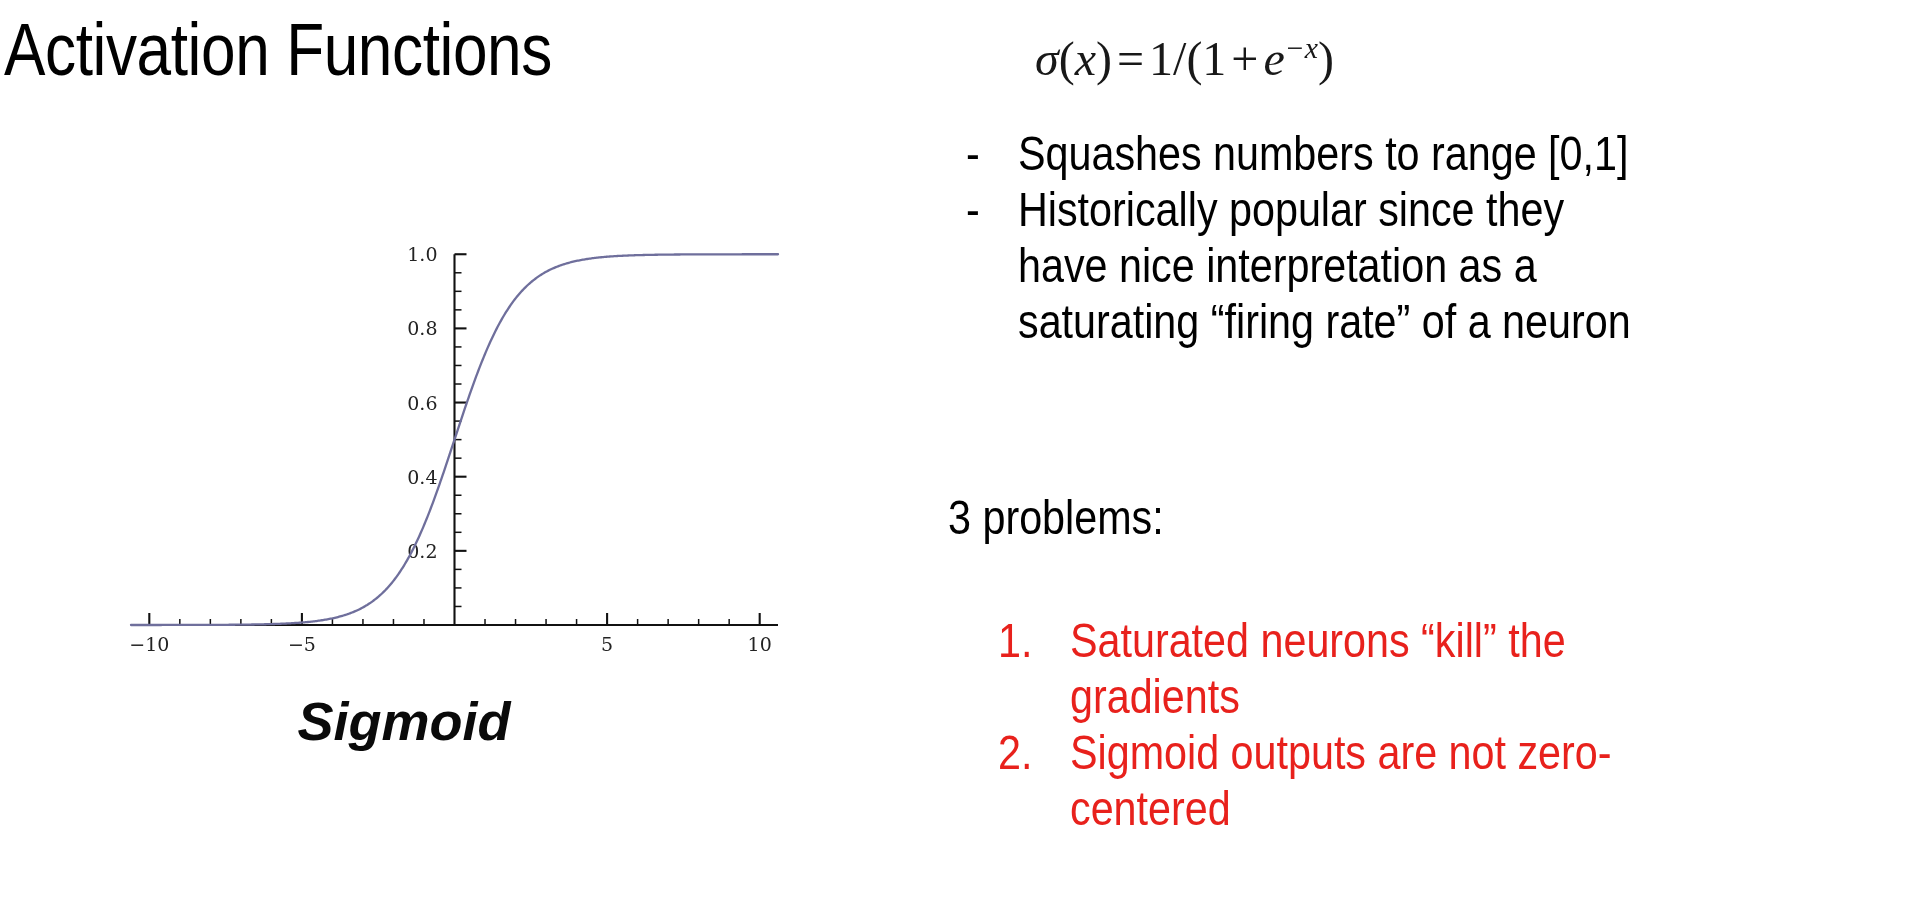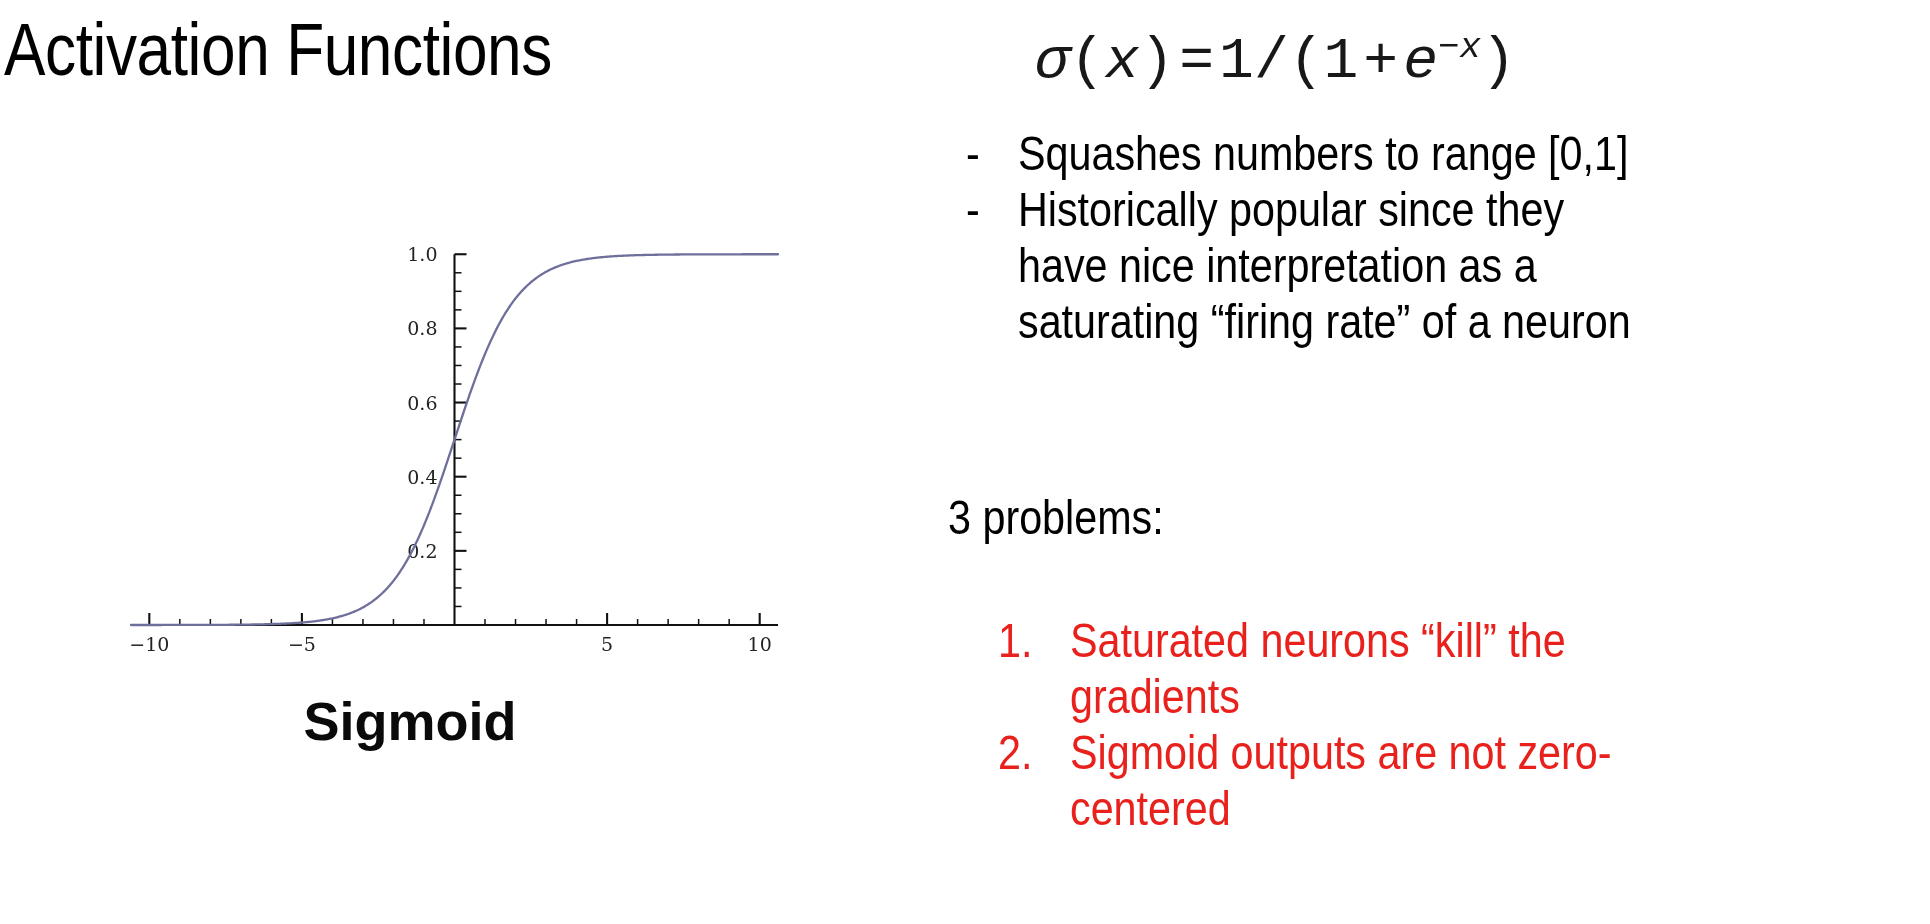--- a/index.html
+++ b/index.html
@@ -29,22 +29,22 @@
     transform-origin: left top;
     white-space: nowrap;
     color: #000;
   }
 
   
   #formula {
     position: absolute;
     left: 1035px;
     top: 14px;
-    font-family: Liberation Mono, monospace;
-    font-size: 58px;
+    font-family: Liberation Serif, serif;
+    font-size: 48px;
     line-height: 68px;
     white-space: nowrap;
     color: #181818;
   }
   #formula .ital {
     font-style: italic;
   }
   #formula .sup {
     font-size: 0.62em;
     vertical-align: super;
@@ -152,28 +152,29 @@
   }
   .tick-label {
     font-family: "DejaVu Serif", "Liberation Serif", serif;
     font-size: 19px;
     fill: #232323;
   }
 
   
   #chart-caption {
     position: absolute;
-    left: 90px;
+    left: 84px;
     top: 690px;
     width: 640px;
     text-align: center;
     font-size: 54px;
     line-height: 62px;
     font-weight: bold;
     color: #0a0a0a;
+    font-style: italic;
   }
 </style>
 </head>
 <body>
 
 <div id="slide-title">Activation Functions</div>
 
 <div id="formula">
   <span class="ital">σ</span><span>(</span><span class="ital">x</span><span>)</span><span class="op">=</span><span>1</span><span>/</span><span>(</span><span>1</span><span class="op">+</span><span class="ital">e</span><span class="sup">−x</span><span>)</span>
 </div>

